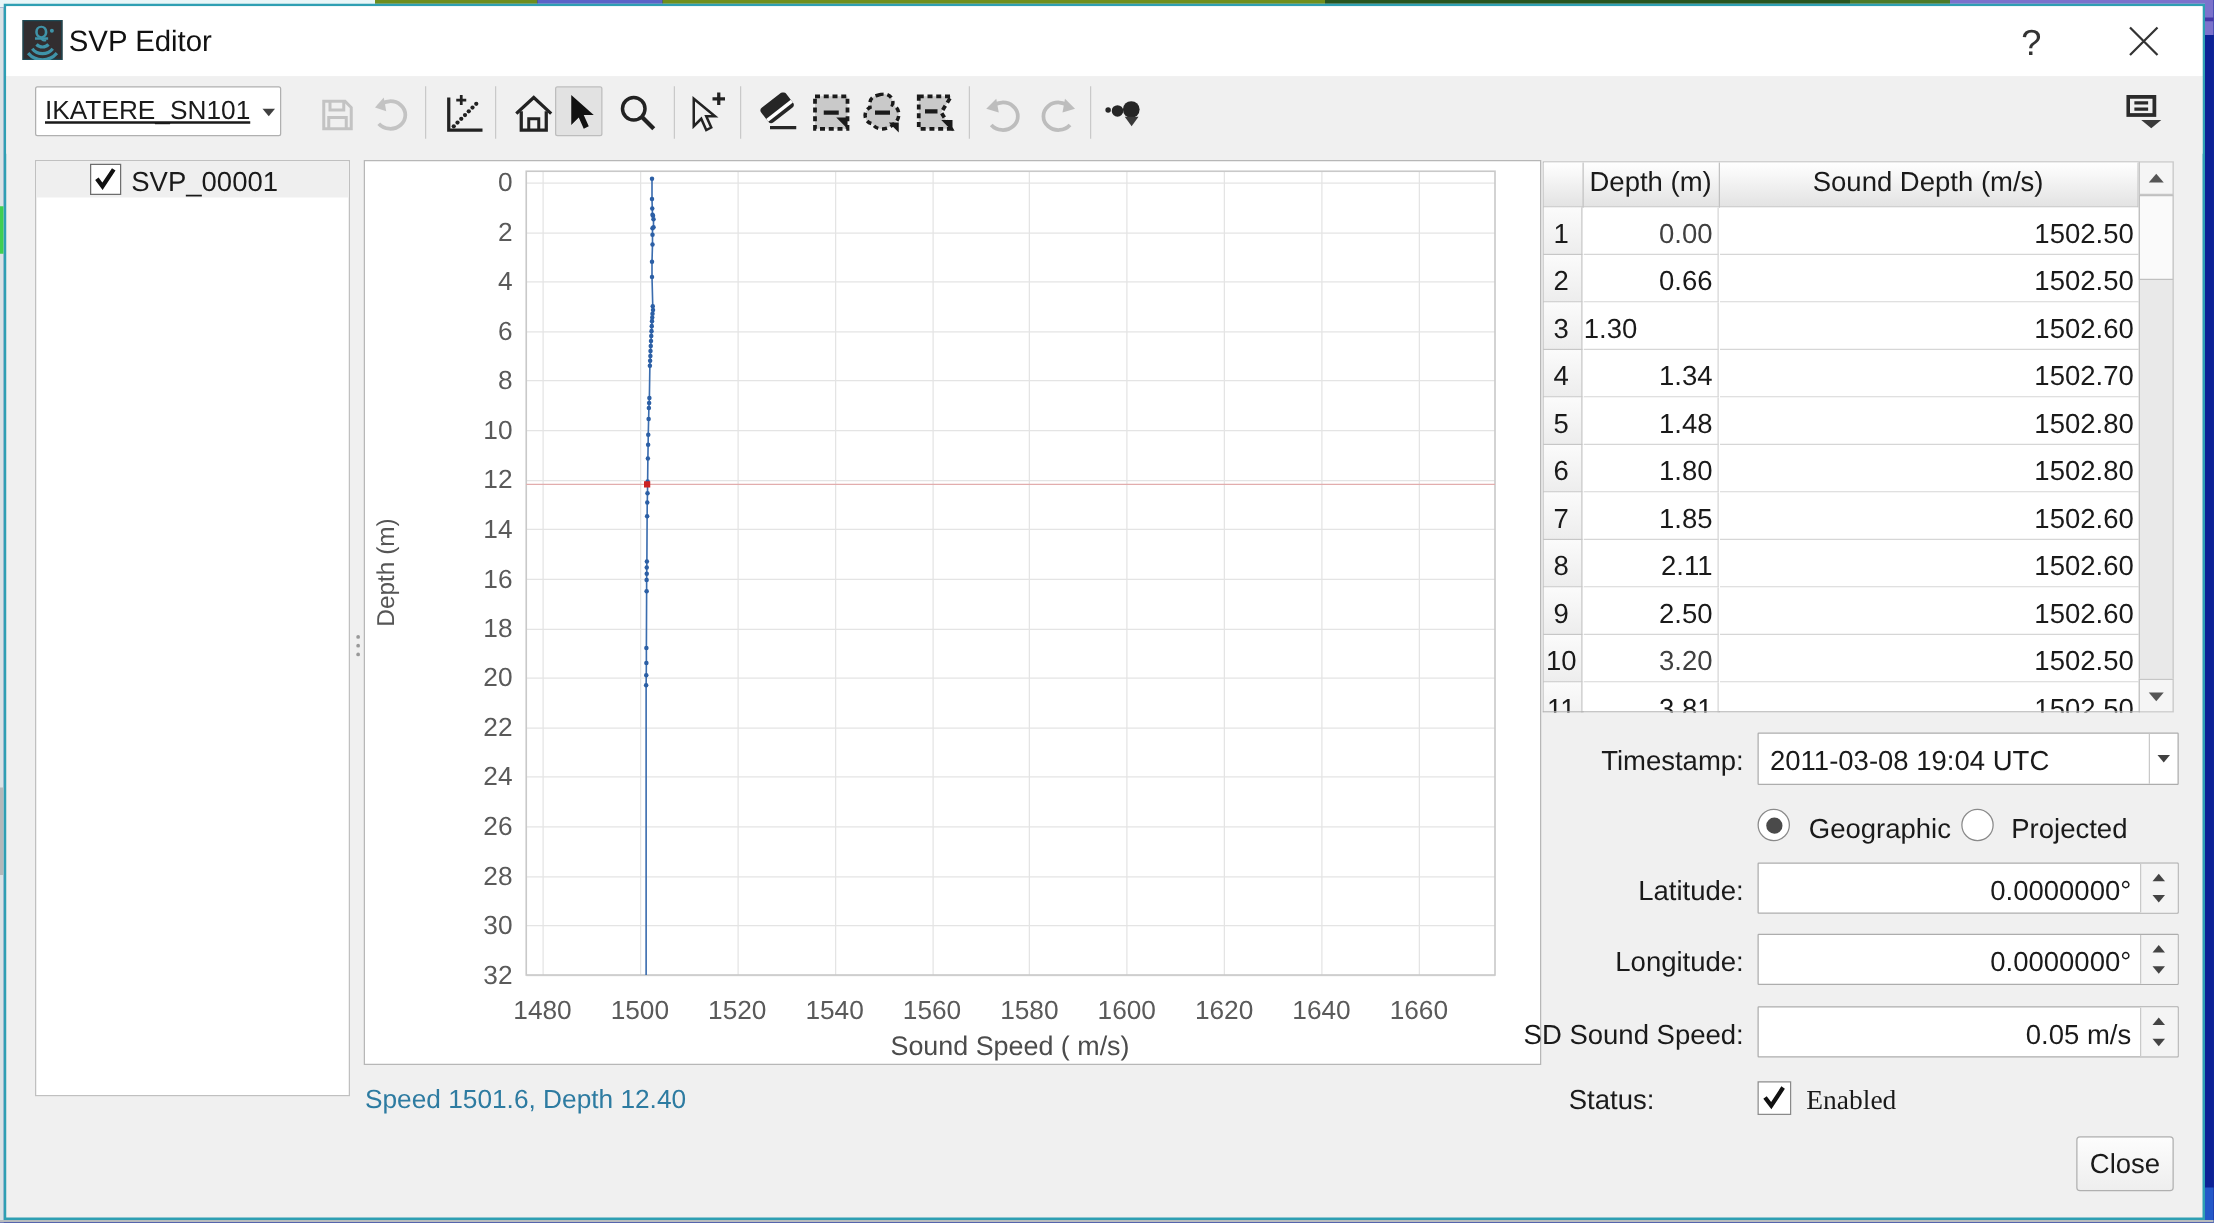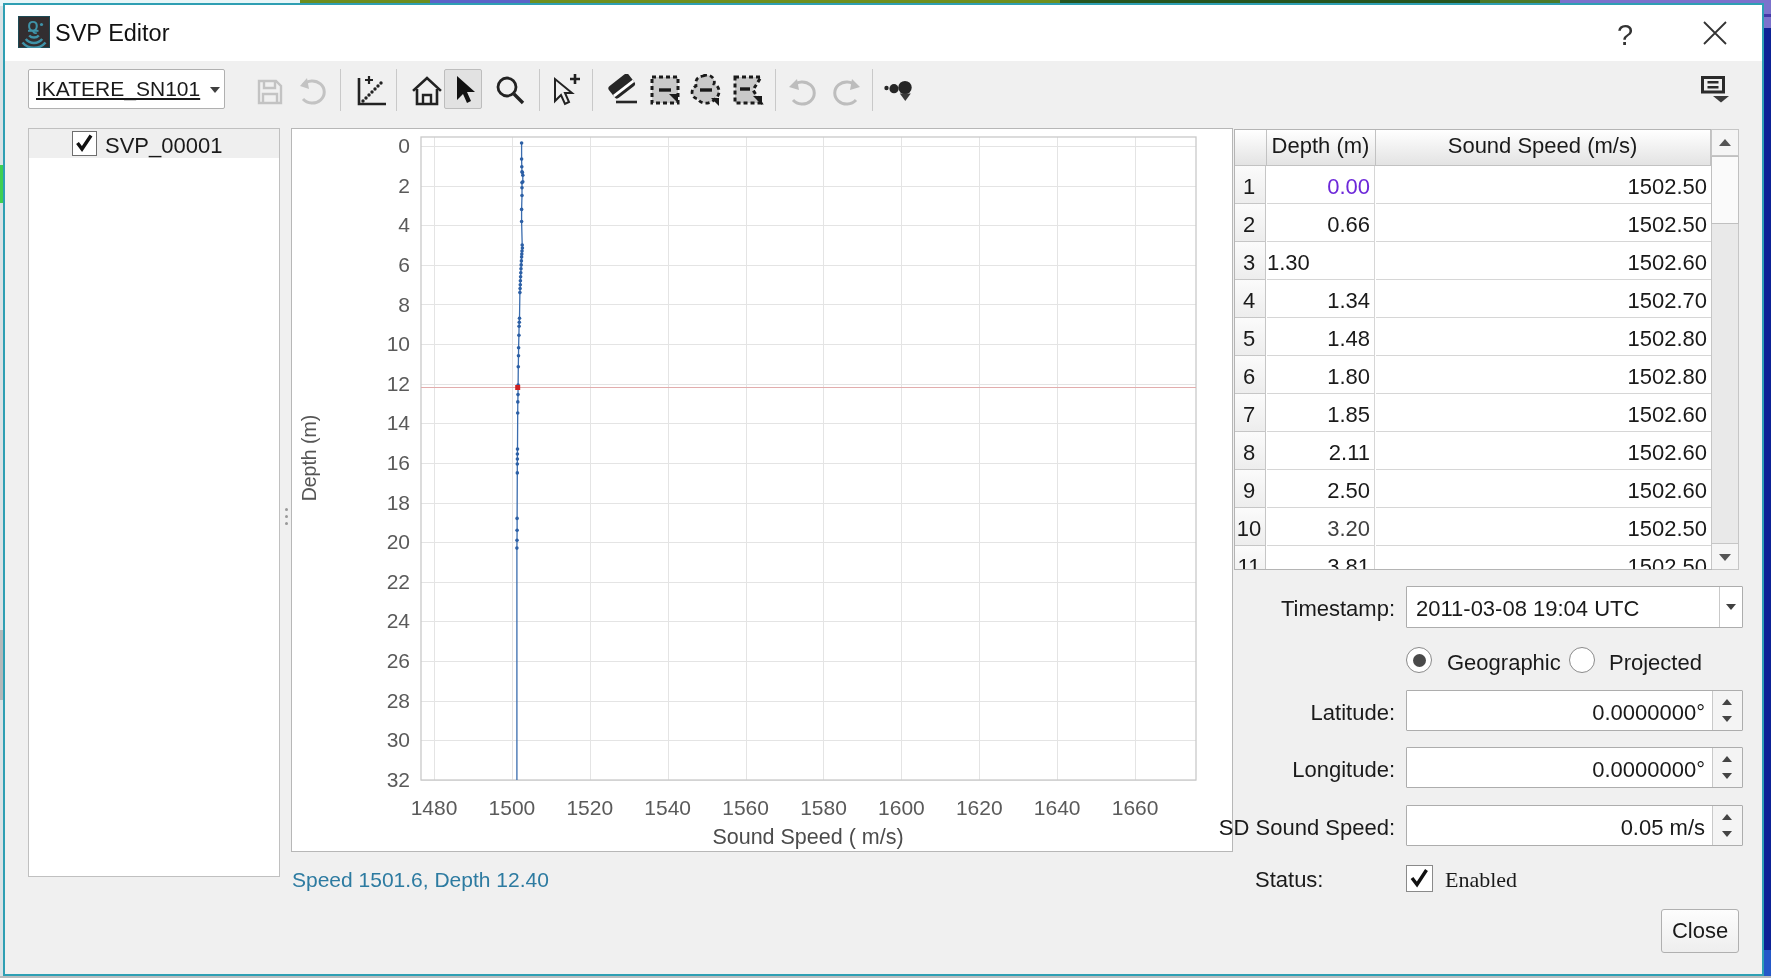--- a/index.html
+++ b/index.html
@@ -292,25 +292,25 @@
 
     <div class="abs" style="left:287px;top:863px;font-size:21px;color:#2d7ba1;">Speed 1501.6, Depth 12.40</div>
 
     <div id="table" class="abs" style="left:1229px;top:124px;width:511px;height:441px;overflow:hidden;">
     <div class="abs" style="left:0;top:0;width:478px;height:441px;background:#fff;border:1px solid #b4b4b4;"></div>
     <div class="abs" style="left:1px;top:1px;width:476px;height:36px;background:linear-gradient(#ffffff,#e3e3e3);border-bottom:1px solid #c2c2c2;"></div>
     <div class="abs" style="left:32px;top:1px;width:1px;height:36px;background:#c2c2c2;"></div>
     <div class="abs" style="left:141px;top:1px;width:1px;height:36px;background:#c2c2c2;"></div>
     <div class="abs" style="left:476px;top:1px;width:1px;height:36px;background:#c2c2c2;"></div>
     <div class="abs" style="left:32px;top:4px;width:109px;height:30px;font-size:22px;color:#1a1a1a;text-align:center;">Depth (m)</div>
-    <div class="abs" style="left:141px;top:4px;width:335px;height:30px;font-size:22px;color:#1a1a1a;text-align:center;">Sound Speed (m/s)</div>
+    <div class="abs" style="left:141px;top:4px;width:335px;height:30px;font-size:22px;color:#1a1a1a;text-align:center;">Sound Depth (m/s)</div>
     <div class="abs" style="left:1px;top:37px;width:31px;height:38px;background:linear-gradient(#fbfbfb,#ededed);border-bottom:1px solid #c6c6c6;border-right:1px solid #c6c6c6;"></div>
     <div class="abs" style="left:1px;top:45px;width:28px;font-size:22px;color:#1a1a1a;text-align:center;">1</div>
     <div class="abs" style="left:33px;top:37px;width:108px;height:38px;background:#fff;border-bottom:1px solid #d6d6d6;border-right:1px solid #d6d6d6;"></div>
-    <div class="abs" style="left:33px;top:45px;width:103px;font-size:22px;color:#6d28d9;text-align:right;">0.00</div>
+    <div class="abs" style="left:33px;top:45px;width:103px;font-size:22px;color:#404040;text-align:right;">0.00</div>
     <div class="abs" style="left:142px;top:37px;width:335px;height:38px;background:#fff;border-bottom:1px solid #d6d6d6;"></div>
     <div class="abs" style="left:142px;top:45px;width:331px;font-size:22px;color:#1a1a1a;text-align:right;">1502.50</div>
     <div class="abs" style="left:1px;top:75px;width:31px;height:38px;background:linear-gradient(#fbfbfb,#ededed);border-bottom:1px solid #c6c6c6;border-right:1px solid #c6c6c6;"></div>
     <div class="abs" style="left:1px;top:83px;width:28px;font-size:22px;color:#1a1a1a;text-align:center;">2</div>
     <div class="abs" style="left:33px;top:75px;width:108px;height:38px;background:#fff;border-bottom:1px solid #d6d6d6;border-right:1px solid #d6d6d6;"></div>
     <div class="abs" style="left:33px;top:83px;width:103px;font-size:22px;color:#1a1a1a;text-align:right;">0.66</div>
     <div class="abs" style="left:142px;top:75px;width:335px;height:38px;background:#fff;border-bottom:1px solid #d6d6d6;"></div>
     <div class="abs" style="left:142px;top:83px;width:331px;font-size:22px;color:#1a1a1a;text-align:right;">1502.50</div>
     <div class="abs" style="left:1px;top:113px;width:31px;height:38px;background:linear-gradient(#fbfbfb,#ededed);border-bottom:1px solid #c6c6c6;border-right:1px solid #c6c6c6;"></div>
     <div class="abs" style="left:1px;top:121px;width:28px;font-size:22px;color:#1a1a1a;text-align:center;">3</div>

